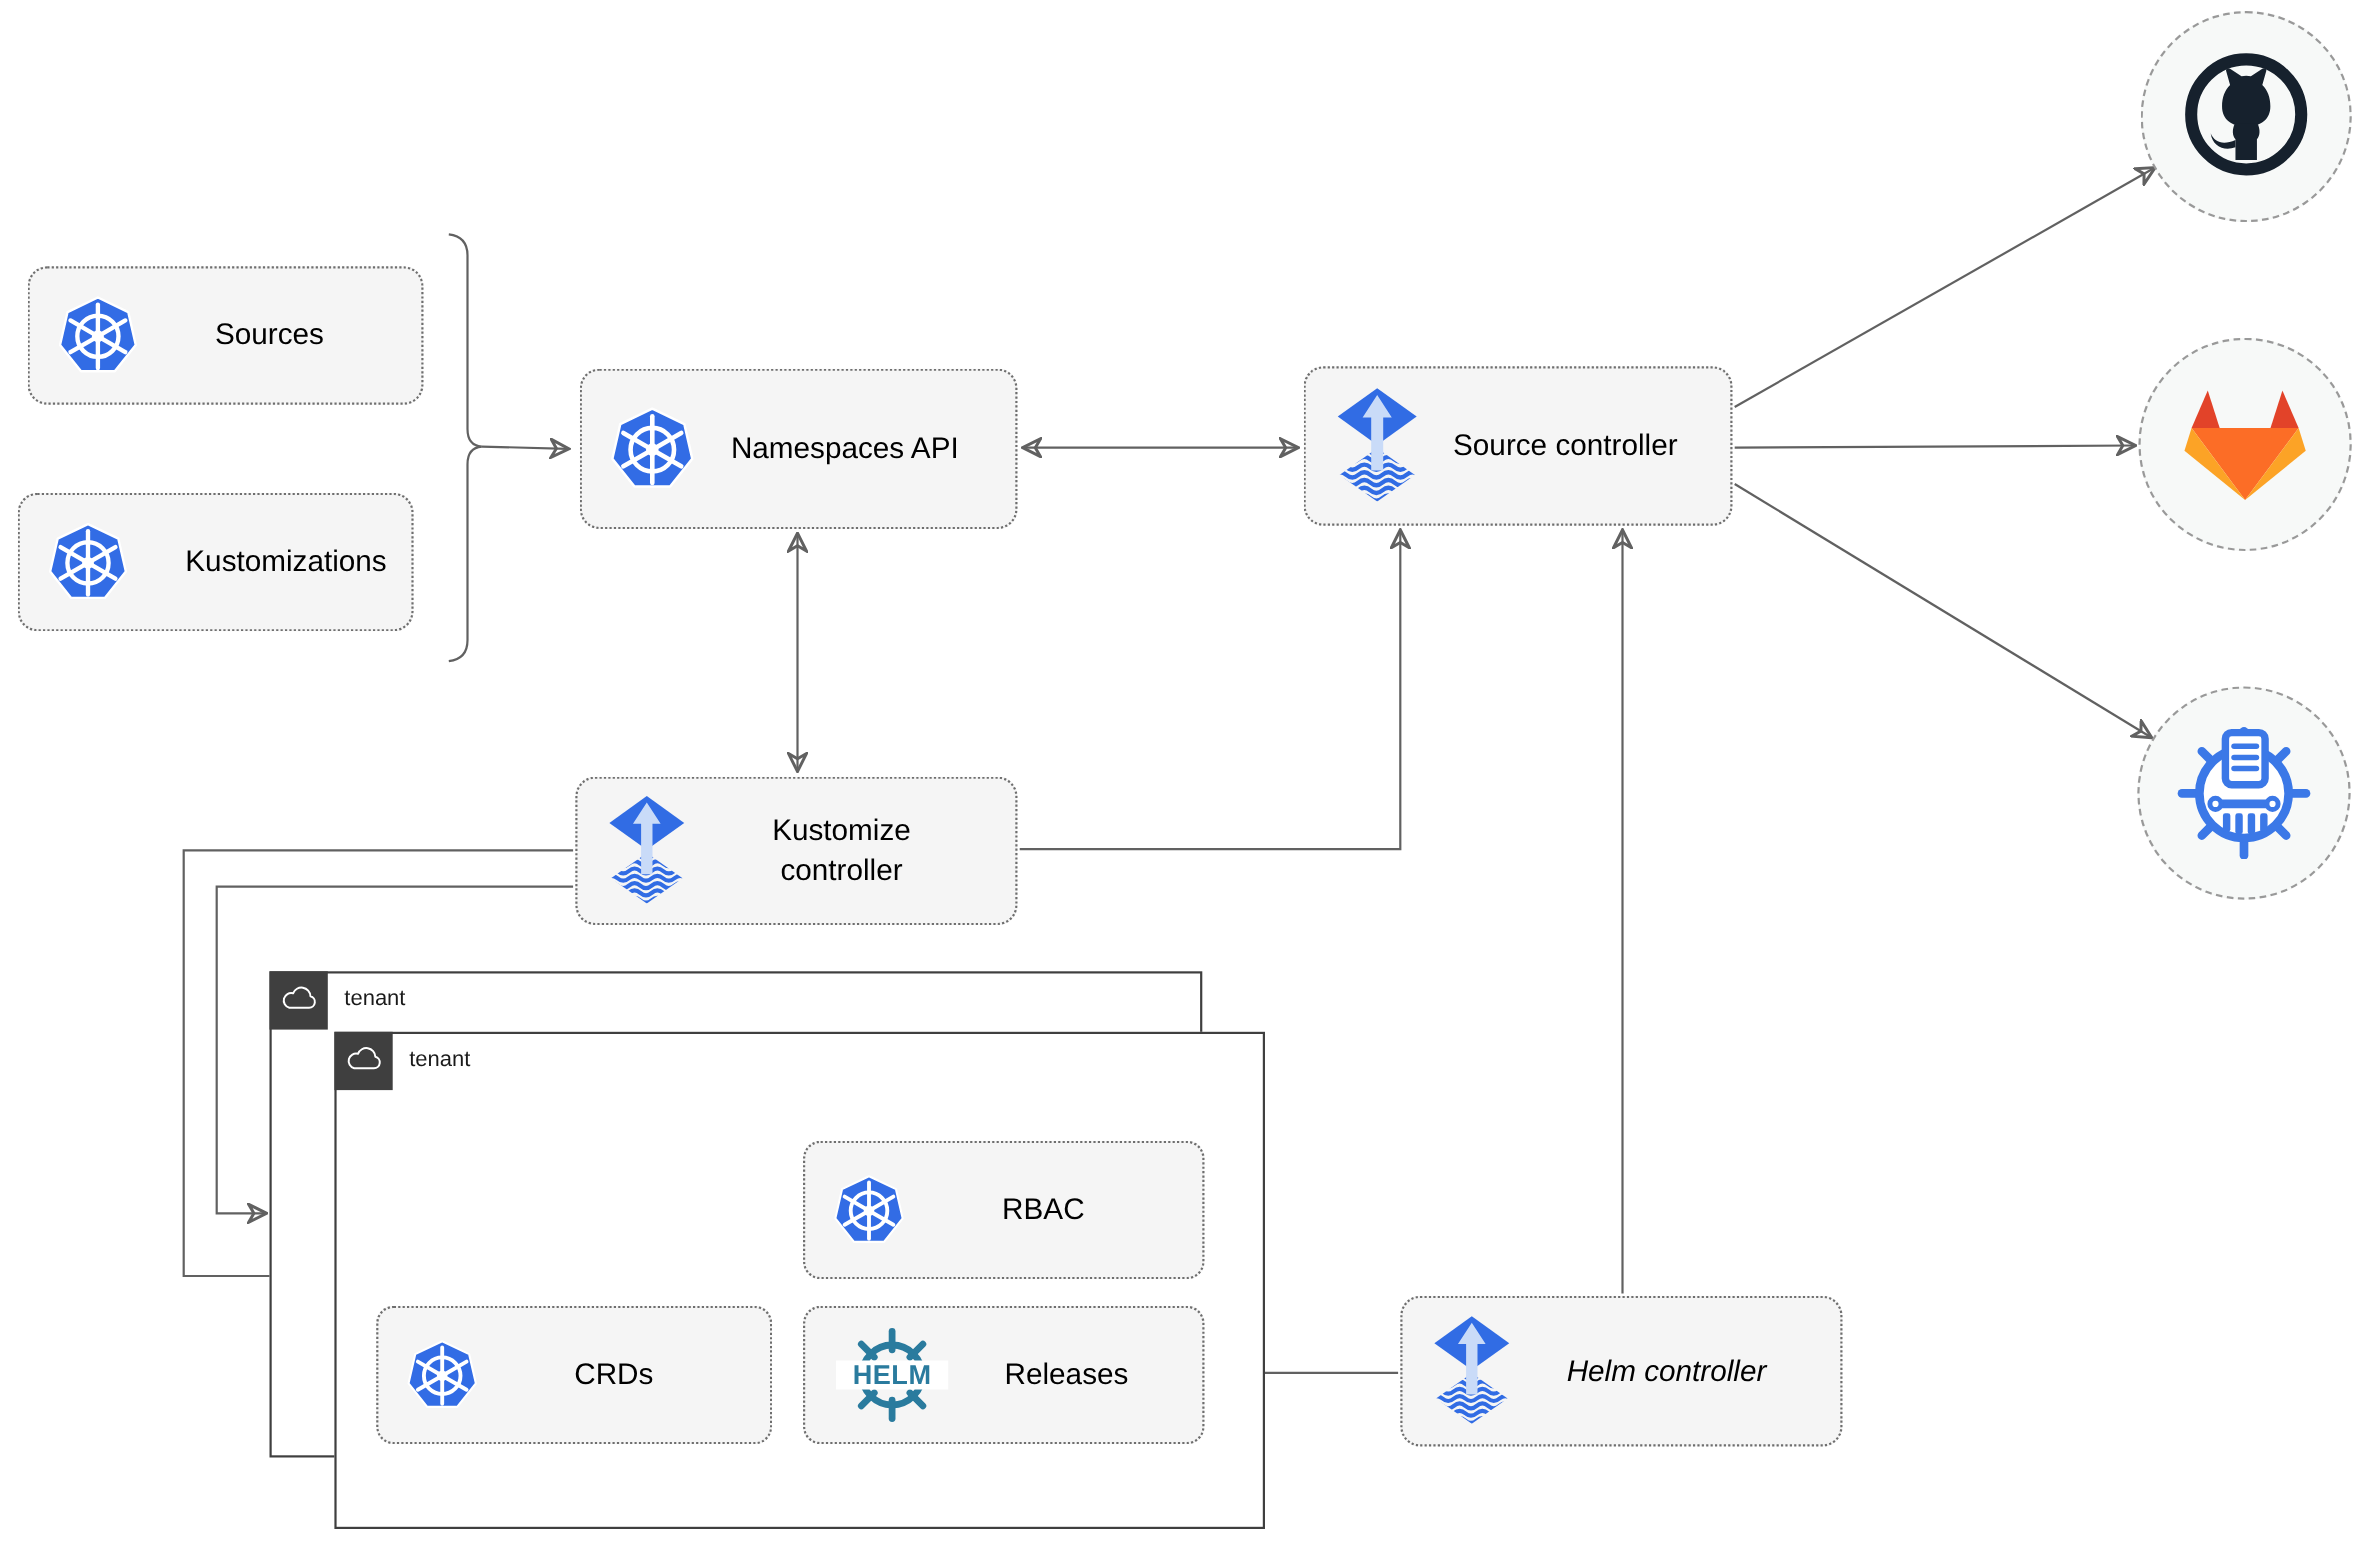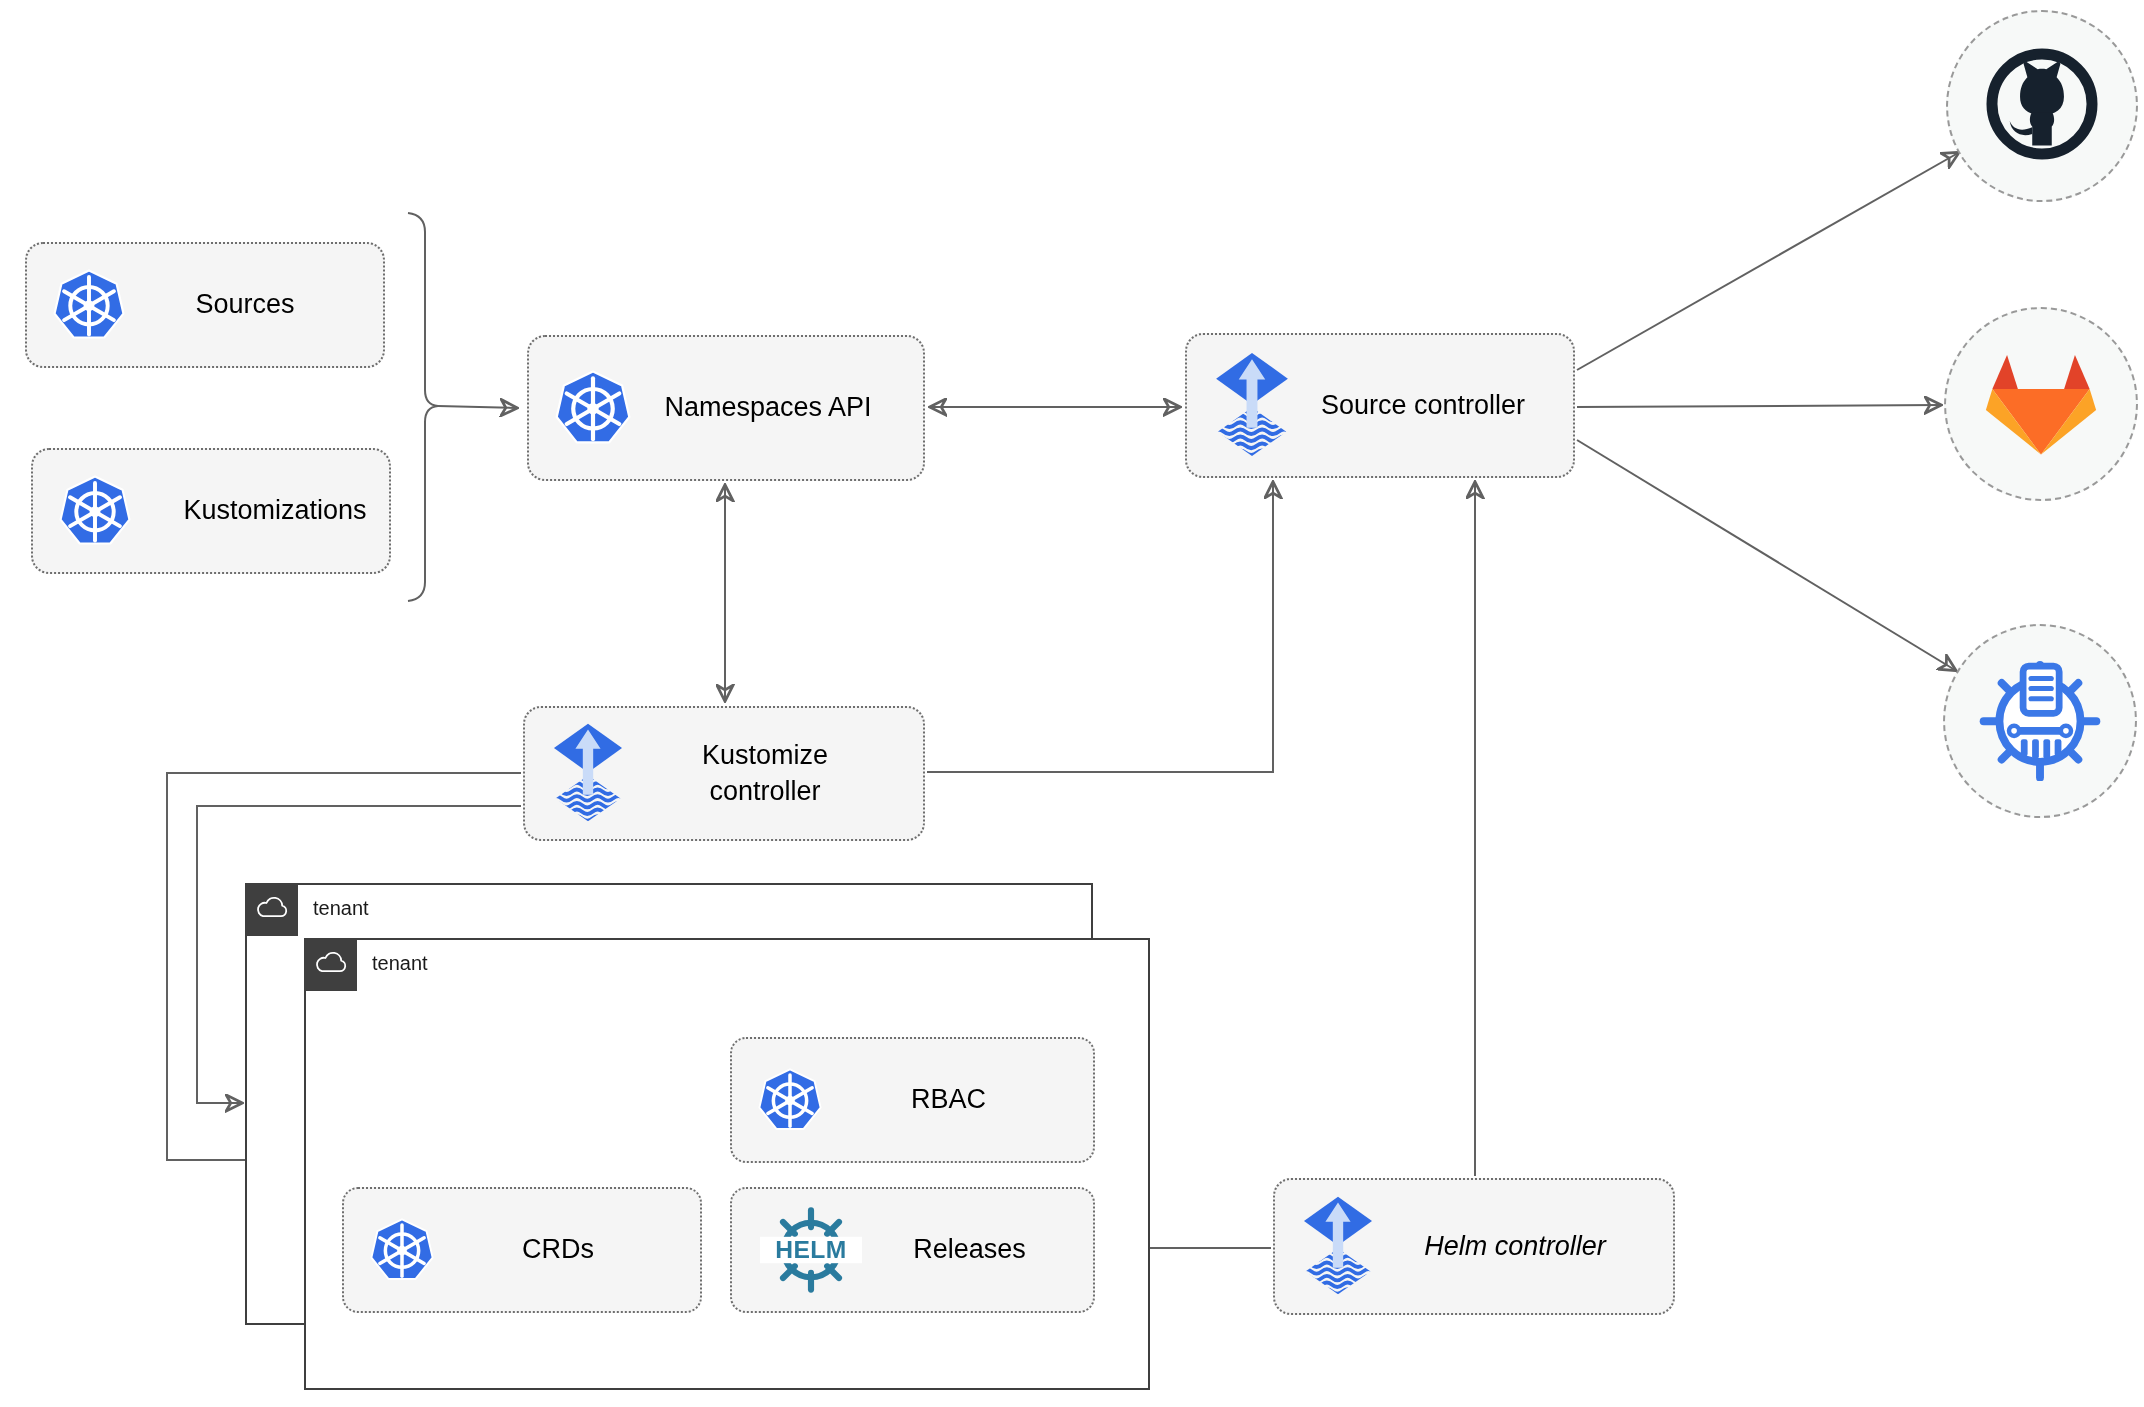--- a/index.html
+++ b/index.html
@@ -147,21 +147,21 @@
   </svg>
 
   <div class="node" style="left:25px;top:242px;width:360px;height:126px;">
     <span class="icon">
       <svg width="72" height="72">
           <use href="#sym-k8s"></use>
         </svg>
       </span>
     <span class="lbl">Sources</span>
   </div>
-  <div class="node" style="left:31px;top:448px;width:360px;height:126px;gap:48px;">
+  <div class="node" style="left:16px;top:448px;width:360px;height:126px;gap:48px;">
     <span class="icon">
       <svg width="72" height="72">
           <use href="#sym-k8s"></use>
         </svg>
       </span>
     <span class="lbl">Kustomizations</span>
   </div>
 
   <div class="node" style="left:527px;top:335px;width:398px;height:146px;">
     <span class="icon">

